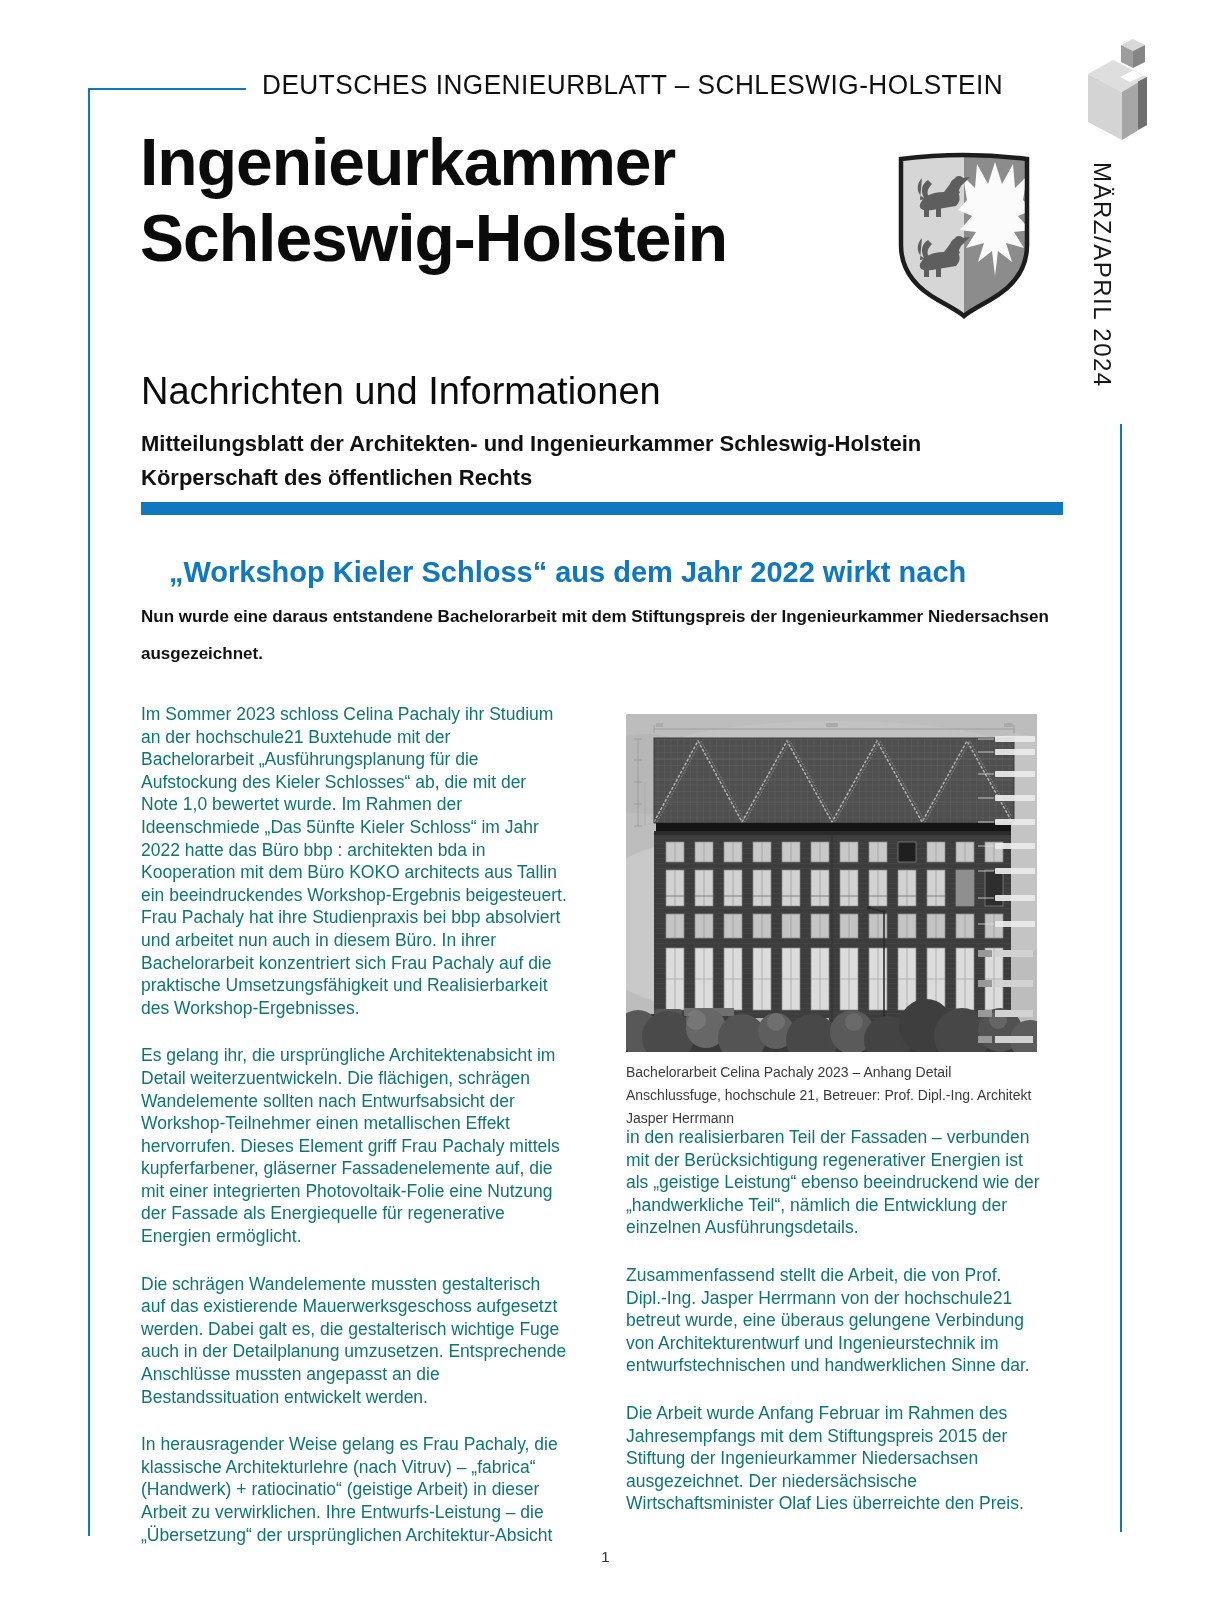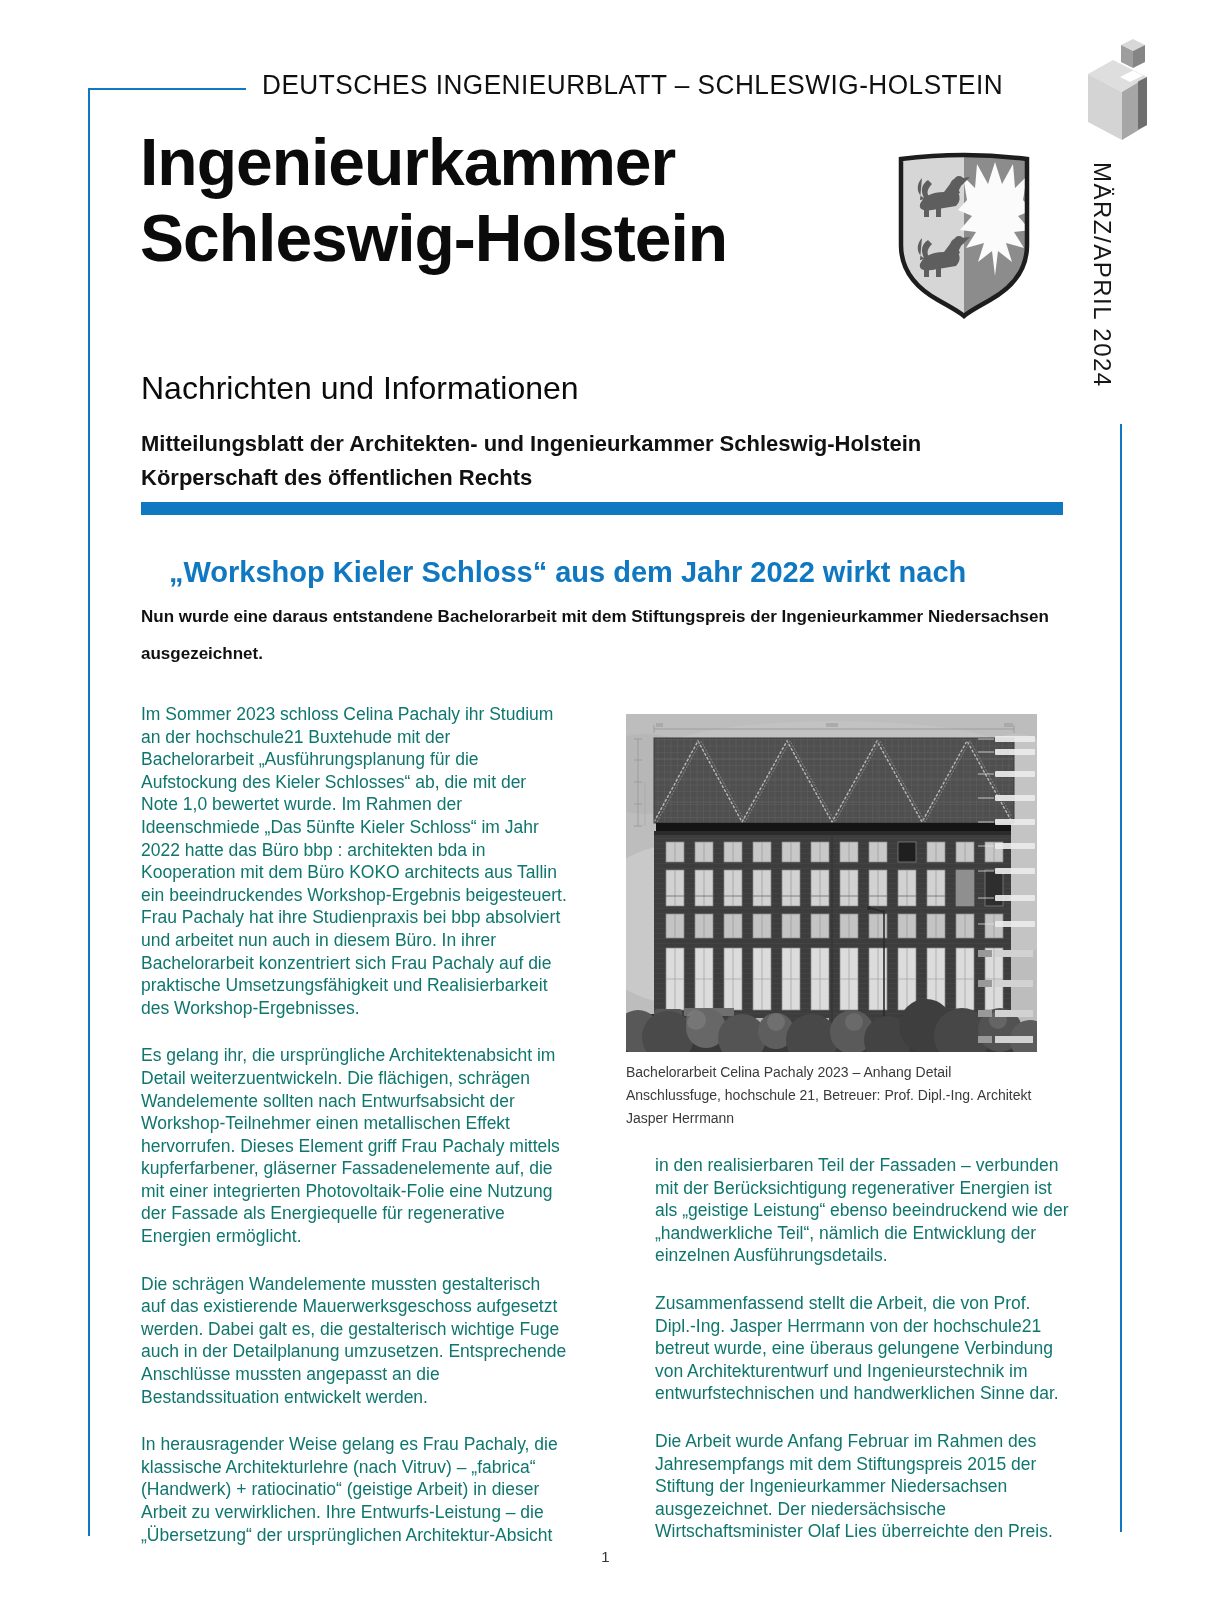--- a/index.html
+++ b/index.html
@@ -32,40 +32,40 @@
     white-space: nowrap;
   }
 
   .masthead-title {
     left: 140px; top: 124px;
     font-size: 66px; line-height: 76px; font-weight: 700;
     letter-spacing: -1px; color: #0b0b0b; white-space: nowrap;
   }
   .masthead-subtitle {
     left: 141px; top: 370px;
-    font-size: 32px; font-weight: 400; color: #0b0b0b; white-space: nowrap;
+    font-size: 38px; font-weight: 400; color: #0b0b0b; white-space: nowrap;
   }
   .masthead-desc { left: 141px; font-size: 22px; font-weight: 700; color: #111; white-space: nowrap; }
   .desc1 { top: 431px; }
   .desc2 { top: 465px; }
   .blue-bar { left: 141px; top: 502px; width: 922px; height: 13px; background: var(--accent); }
 
   .article-headline {
     left: 141px; top: 556px;
     font-size: 29px; font-weight: 700; color: var(--accent); white-space: nowrap; margin-left: 28px;
   }
   .article-standfirst {
     left: 141px; top: 598px; width: 920px;
     font-size: 17px; font-weight: 700; line-height: 37px; color: #111;
   }
 
   .col { font-size: 17.5px; line-height: 22.6px; color: #0f766e; text-align: left; }
   .col p { margin: 0 0 25px 0; }
   .col-left  { left: 141px; top: 703px; width: 426px; }
-  .col-right { left: 626px; top: 1154px; width: 418px; margin-left: 29px; }
+  .col-right { left: 626px; top: 1126px; width: 418px; }
 
   .figure { left: 626px; top: 714px; width: 411px; }
   .figure svg { display: block; }
   .figure figcaption {
     margin-top: 9px;
     font-size: 14px; line-height: 23px; color: #3a3a3a;
   }
 
   .page-number {
     left: 0; top: 1548px; width: 100%;

